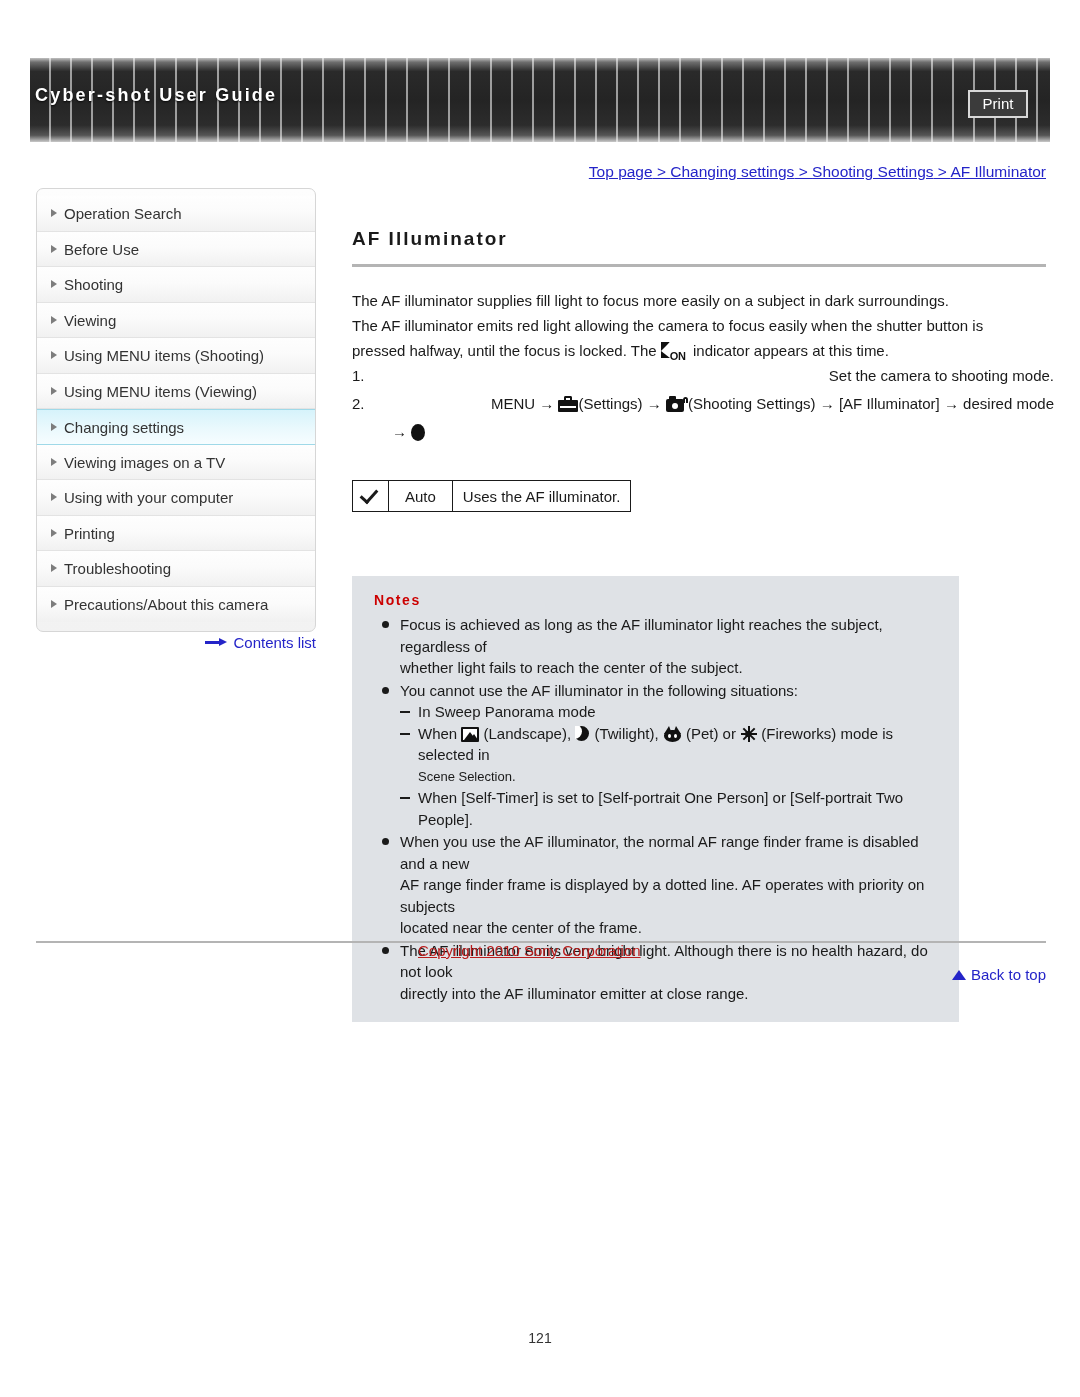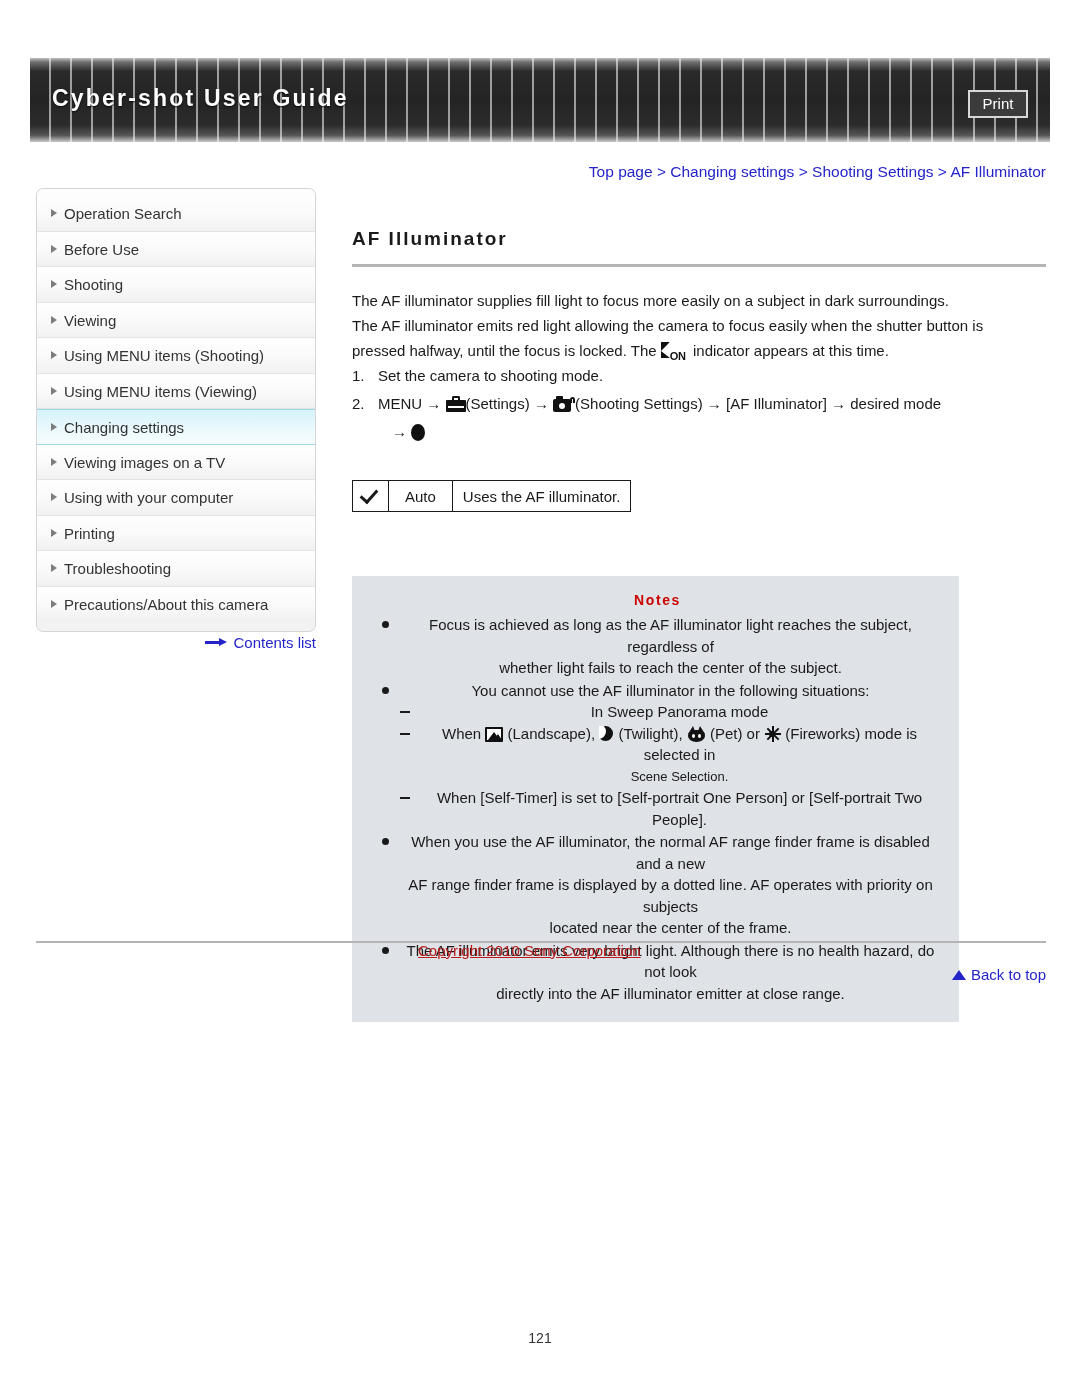--- a/index.html
+++ b/index.html
@@ -26,23 +26,23 @@
         rgba(255,255,255,0.00) 0px,
         rgba(255,255,255,0.00) 19px,
         rgba(255,255,255,0.55) 19px,
         rgba(255,255,255,0.55) 21px),
       linear-gradient(to bottom,
         #bfbfbf 0%, #6e6e6e 5%, #2a2a2a 16%,
         #242424 50%, #2c2c2c 80%, #555 92%, #c9c9c9 100%);
   }
   .banner-title {
     position: absolute;
-    left: 22px; top: 27px;
+    left: 5px; top: 27px;
     color: #ffffff;
-    font-size: 23px;
+    font-size: 18px;
     font-weight: bold;
     letter-spacing: 2.2px;
     text-shadow: 0 1px 2px rgba(0,0,0,0.8);
     white-space: nowrap;
   }
   .print-btn {
     position: absolute;
     right: 22px; top: 32px;
     width: 60px; height: 28px;
     border: 2px solid #d8d8d8;
@@ -125,20 +125,21 @@
 
   
   .breadcrumb {
     position: absolute;
     left: 352px; top: 163px;
     width: 694px;
     text-align: right;
     font-size: 15.5px;
     color: #2424c8;
     white-space: nowrap;
+    text-decoration: underline;
   }
   .breadcrumb span.crumb { cursor: pointer; }
   .breadcrumb span.sep { color: #2424c8; }
 
   .page-title {
     position: absolute;
     left: 352px; top: 228px;
     font-size: 19px;
     font-weight: bold;
     letter-spacing: 2px;
@@ -163,21 +164,21 @@
   .steps {
     position: absolute;
     left: 352px; top: 362px;
     width: 702px;
     font-size: 15px;
     line-height: 28px;
     color: #1a1a1a;
   }
   .step-row { display: flex; }
   .step-num { width: 26px; flex: 0 0 26px; }
-  .step-body { flex: 1; }
+  .step-body { flex: 1; text-align: right; }
   .step2-cont { padding-left: 40px; }
 
   
   .ic { display: inline-block; vertical-align: -3px; }
   .ic-afon {
     position: relative;
     width: 28px; height: 16px;
     vertical-align: -3px;
   }
   .ic-afon .beam {
@@ -348,21 +349,20 @@
     transform: rotate(42deg);
   }
 
   
   .notes {
     position: absolute;
     left: 352px; top: 576px;
     width: 607px;
     background: #dfe2e6;
     padding: 16px 18px 18px 22px;
-    text-align: center;
   }
   .notes-title {
     color: #cc0000;
     font-size: 14px;
     font-weight: bold;
     letter-spacing: 1.6px;
     margin-bottom: 6px;
   }
   .note-li {
     position: relative;

